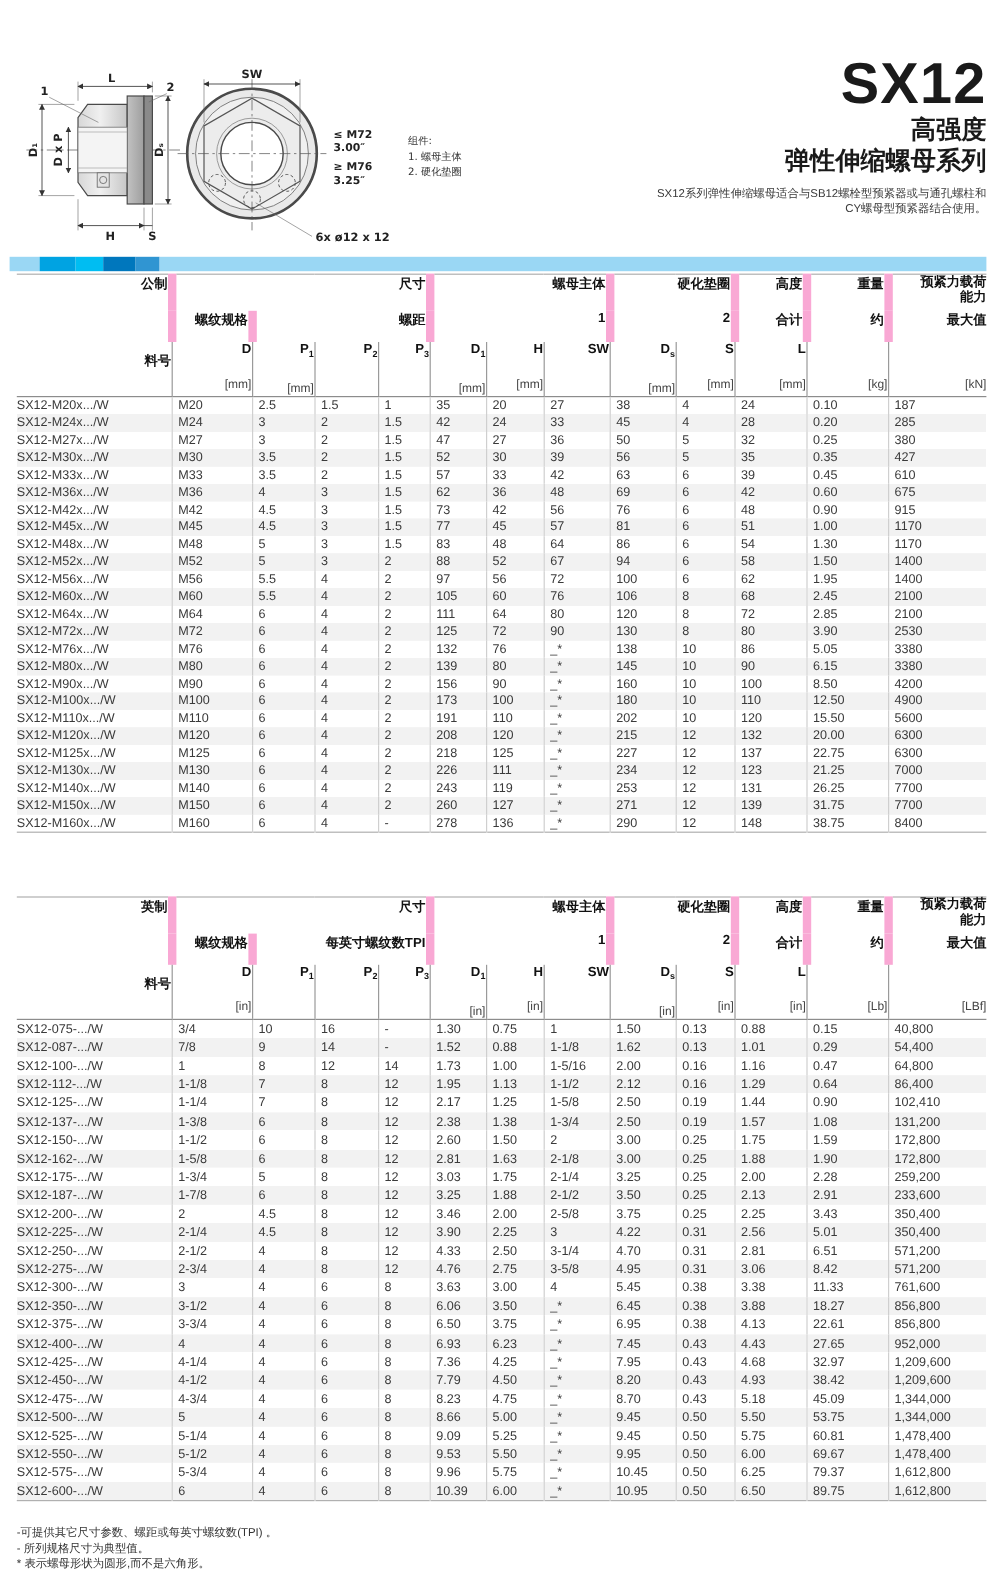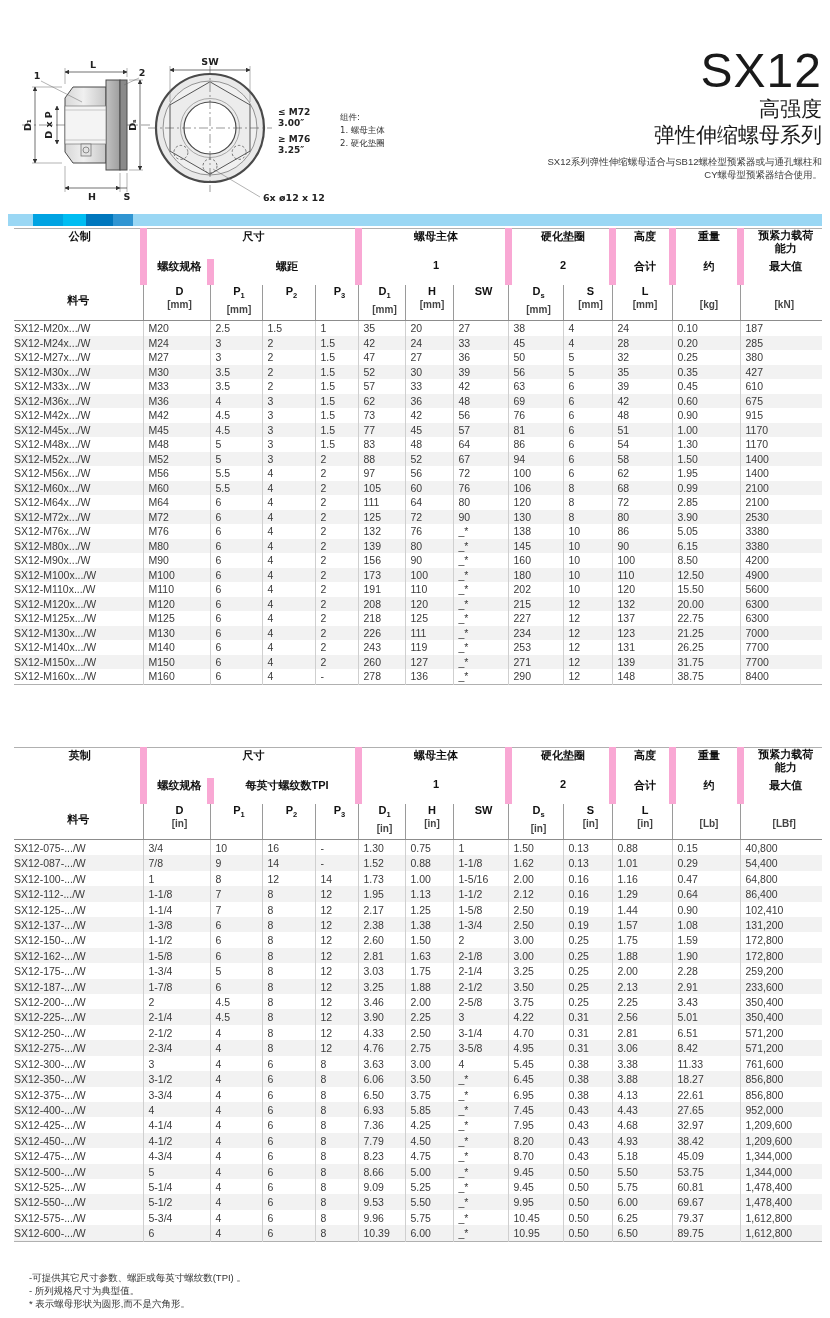--- a/index.html
+++ b/index.html
@@ -2,22 +2,22 @@
 <html><head>
 <meta charset="utf-8">
 <style>
   html,body{margin:0;padding:0;background:#fff;}
   *{box-sizing:border-box;}
   .page{position:relative;width:830px;height:1318px;background:#fff;overflow:hidden;
         font-family:"Liberation Sans","DejaVu Sans",sans-serif;color:#222;}
 
   
   .titleblock{position:absolute;top:46px;right:8px;text-align:right;}
-  .series{font-size:48px;line-height:50px;font-weight:normal;color:#1a1a1a;letter-spacing:1px;}
-  .subtitle{font-size:21px;line-height:26px;font-weight:normal;color:#1a1a1a;}
+  .series{font-size:48px;line-height:50px;font-weight:bold;color:#1a1a1a;letter-spacing:1px;}
+  .subtitle{font-size:21px;line-height:26px;font-weight:bold;color:#1a1a1a;}
   .desc{margin:8px 0 0 0;font-size:9.5px;line-height:12.5px;color:#3a3a3a;white-space:pre-line;}
 
   .drawing{position:absolute;top:40px;left:10px;}
   .dimt{font:bold 9.5px "DejaVu Sans",sans-serif;fill:#222;}
   .sizet{font:bold 9px "DejaVu Sans",sans-serif;fill:#222;}
   .smallt{font:8.5px "DejaVu Sans",sans-serif;fill:#333;}
   .dim{stroke:#333;stroke-width:0.7;}
   .ext{stroke:#666;stroke-width:0.5;}
   .cl{stroke:#555;stroke-width:0.6;stroke-dasharray:9 3 2 3;fill:none;}
   .ol{stroke:#4a4a4a;}
@@ -29,44 +29,44 @@
 
   
   table.spec{position:absolute;left:14px;width:808px;border-collapse:collapse;table-layout:fixed;
              border-top:1px solid #b0b0b0;border-bottom:1px solid #b0b0b0;}
   #metric{top:228px;}
   #imperial{top:747px;}
   .w0{width:129px}.w1{width:67px}.w2{width:52px}.w3{width:53px}.w4{width:43px}
   .w5{width:47px}.w6{width:48px}.w7{width:55px}.w8{width:55px}.w9{width:49px}
   .w10{width:60px}.w11{width:68px}.w12{width:82px}
 
-  table.spec th{font-weight:bold;font-size:11px;color:#111;text-align:center;
+  table.spec th{font-weight:bold;font-size:11px;color:#111;text-align:right;
                 vertical-align:top;padding:0 0 0 6px;}
   .hrow-a th{height:30px;padding-top:9px;}
   .hrow-b th{height:26px;padding-top:3px;}
   .hrow-c th{height:36px;padding-top:3px;border-bottom:1px solid #8c8c8c;border-left:1px solid #9a9a9a;}
   .hrow-c th.c0{border-left:none;padding-left:0;padding-top:8px;}
   .grp{border-left:7px solid #f9a8d4;}
   th.c0{padding-left:0;}
   th.blank{border:none;}
   .num{text-align:center;padding-left:0;}
   .preload{white-space:pre-line;line-height:13px;}
   .col-label{font-size:11px;line-height:12px;}
   .col-label sub{font-size:7.5px;}
-  .col-unit{font-weight:bold;font-size:10px;color:#444;margin-top:2px;line-height:11px;}
+  .col-unit{font-weight:normal;font-size:10px;color:#444;margin-top:18px;line-height:11px;}
 
   table.spec tbody td{font-size:10.5px;color:#3a3a3a;height:13.5px;line-height:13.5px;
                       padding:1px 0 0 5px;border-left:1px solid #cfcfcf;white-space:nowrap;
                       overflow:hidden;}
   table.spec tbody td:first-child{border-left:none;padding-left:0;}
   table.spec tbody tr:nth-child(even){background:#f2f2f2;}
   #imperial tbody td{height:14.4px;line-height:14.4px;}
 
   
-  .footnotes{position:absolute;top:1271px;left:14px;font-size:9.5px;line-height:13px;color:#333;margin-left:15px;}
+  .footnotes{position:absolute;top:1271px;left:14px;font-size:9.5px;line-height:13px;color:#333;}
 </style>
 </head>
 <body>
 
 <div class="page">
 
   <svg class="drawing" width="410" height="172" viewBox="0 0 410 172">
     <defs>
       <marker id="arr" viewBox="0 0 10 10" refX="9" refY="5" markerWidth="7" markerHeight="7" orient="auto-start-reverse">
         <path d="M0,0 L10,5 L0,10 z" fill="#333"></path>
@@ -435,21 +435,21 @@
           <td>M60</td>
           <td>5.5</td>
           <td>4</td>
           <td>2</td>
           <td>105</td>
           <td>60</td>
           <td>76</td>
           <td>106</td>
           <td>8</td>
           <td>68</td>
-          <td>0.99</td>
+          <td>2.45</td>
           <td>2100</td>
         </tr>
         <tr>
           <td>SX12-M64x.../W</td>
           <td>M64</td>
           <td>6</td>
           <td>4</td>
           <td>2</td>
           <td>111</td>
           <td>64</td>
@@ -988,21 +988,21 @@
           <td>22.61</td>
           <td>856,800</td>
         </tr>
         <tr>
           <td>SX12-400-.../W</td>
           <td>4</td>
           <td>4</td>
           <td>6</td>
           <td>8</td>
           <td>6.93</td>
-          <td>5.85</td>
+          <td>6.23</td>
           <td>_*</td>
           <td>7.45</td>
           <td>0.43</td>
           <td>4.43</td>
           <td>27.65</td>
           <td>952,000</td>
         </tr>
         <tr>
           <td>SX12-425-.../W</td>
           <td>4-1/4</td>

